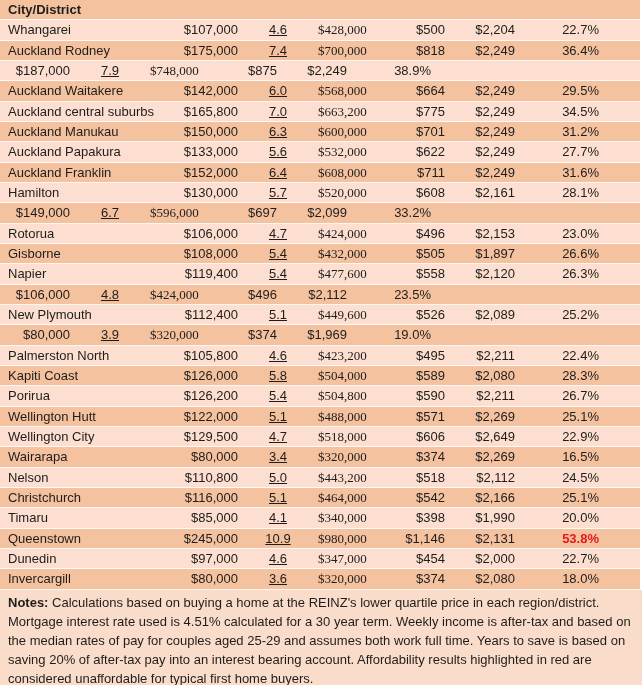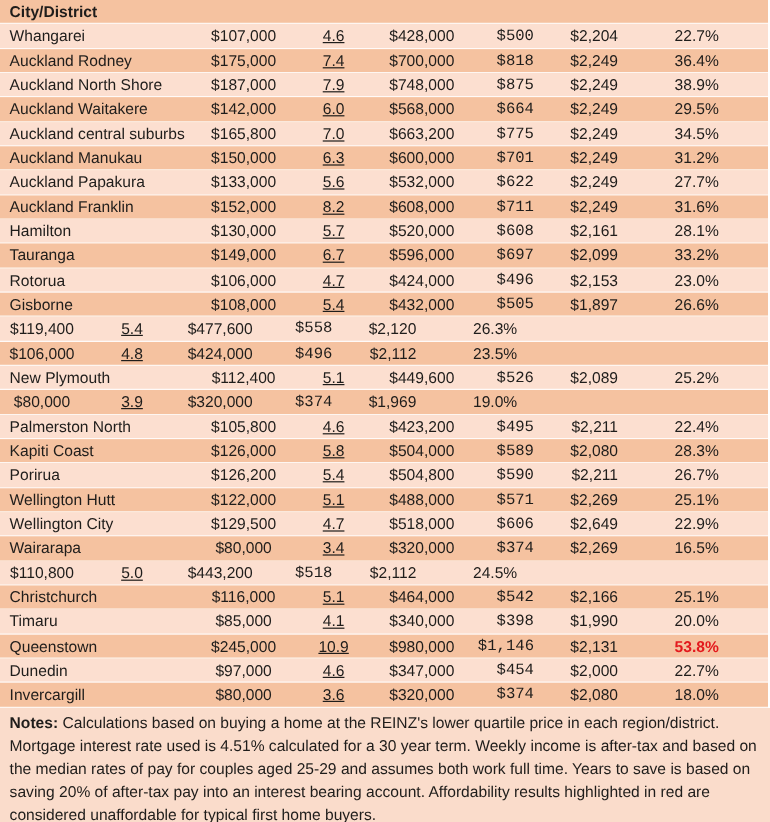--- a/index.html
+++ b/index.html
@@ -22,24 +22,24 @@
     display:flex;align-items:center;height:20.34px;
     border-bottom:1px solid var(--sep);
     font-size:13px;line-height:1;
     padding-right:22px;
   }
   .row.light{background:var(--row-light);}
   .row.dark{background:var(--row-dark);}
   .row.header{background:var(--row-dark);font-weight:bold;}
   .cell{flex:none;white-space:nowrap;overflow:visible;}
   .cell.city{width:168px;padding-left:8px;text-align:left;}
-  .cell.deposit{width:70px;text-align:center;}
+  .cell.deposit{width:70px;text-align:right;}
   .cell.years{width:80px;text-align:center;text-decoration:underline;}
-  .cell.price{width:67px;text-align:center;}
-  .cell.payment{width:60px;text-align:right;font-family:Liberation Mono, monospace;}
+  .cell.price{width:67px;text-align:left;font-family:Liberation Serif, serif;}
+  .cell.payment{width:60px;text-align:right;}
   .cell.income{width:70px;text-align:right;}
   .cell.percent{width:84px;text-align:right;}
   .cell.percent.red{color:var(--red);font-weight:bold;text-align:right;}
   .notes{
     height:95px;background:var(--notes-bg);
     padding:3px 6px 0 8px;
     font-size:13px;line-height:19px;
   }
   .notes .bold{font-weight:bold;}
 </style>
@@ -64,21 +64,20 @@
         <div class="row dark">
           <div class="cell city">Auckland Rodney</div>
           <div class="cell deposit">$175,000</div>
           <div class="cell years">7.4</div>
           <div class="cell price">$700,000</div>
           <div class="cell payment">$818</div>
           <div class="cell income">$2,249</div>
           <div class="cell percent">36.4%</div>
         </div>
         <div class="row light">
-          <div class="cell city">Auckland North Shore</div>
           <div class="cell deposit">$187,000</div>
           <div class="cell years">7.9</div>
           <div class="cell price">$748,000</div>
           <div class="cell payment">$875</div>
           <div class="cell income">$2,249</div>
           <div class="cell percent">38.9%</div>
         </div>
         <div class="row dark">
           <div class="cell city">Auckland Waitakere</div>
           <div class="cell deposit">$142,000</div>
@@ -111,37 +110,36 @@
           <div class="cell deposit">$133,000</div>
           <div class="cell years">5.6</div>
           <div class="cell price">$532,000</div>
           <div class="cell payment">$622</div>
           <div class="cell income">$2,249</div>
           <div class="cell percent">27.7%</div>
         </div>
         <div class="row dark">
           <div class="cell city">Auckland Franklin</div>
           <div class="cell deposit">$152,000</div>
-          <div class="cell years">8.2</div>
+          <div class="cell years">6.4</div>
           <div class="cell price">$608,000</div>
           <div class="cell payment">$711</div>
           <div class="cell income">$2,249</div>
           <div class="cell percent">31.6%</div>
         </div>
         <div class="row light">
           <div class="cell city">Hamilton</div>
           <div class="cell deposit">$130,000</div>
           <div class="cell years">5.7</div>
           <div class="cell price">$520,000</div>
           <div class="cell payment">$608</div>
           <div class="cell income">$2,161</div>
           <div class="cell percent">28.1%</div>
         </div>
         <div class="row dark">
-          <div class="cell city">Tauranga</div>
           <div class="cell deposit">$149,000</div>
           <div class="cell years">6.7</div>
           <div class="cell price">$596,000</div>
           <div class="cell payment">$697</div>
           <div class="cell income">$2,099</div>
           <div class="cell percent">33.2%</div>
         </div>
         <div class="row light">
           <div class="cell city">Rotorua</div>
           <div class="cell deposit">$106,000</div>
@@ -154,20 +152,21 @@
         <div class="row dark">
           <div class="cell city">Gisborne</div>
           <div class="cell deposit">$108,000</div>
           <div class="cell years">5.4</div>
           <div class="cell price">$432,000</div>
           <div class="cell payment">$505</div>
           <div class="cell income">$1,897</div>
           <div class="cell percent">26.6%</div>
         </div>
         <div class="row light">
+          <div class="cell city">Napier</div>
           <div class="cell deposit">$119,400</div>
           <div class="cell years">5.4</div>
           <div class="cell price">$477,600</div>
           <div class="cell payment">$558</div>
           <div class="cell income">$2,120</div>
           <div class="cell percent">26.3%</div>
         </div>
         <div class="row dark">
           <div class="cell deposit">$106,000</div>
           <div class="cell years">4.8</div>
@@ -241,20 +240,21 @@
         <div class="row dark">
           <div class="cell city">Wairarapa</div>
           <div class="cell deposit">$80,000</div>
           <div class="cell years">3.4</div>
           <div class="cell price">$320,000</div>
           <div class="cell payment">$374</div>
           <div class="cell income">$2,269</div>
           <div class="cell percent">16.5%</div>
         </div>
         <div class="row light">
+          <div class="cell city">Nelson</div>
           <div class="cell deposit">$110,800</div>
           <div class="cell years">5.0</div>
           <div class="cell price">$443,200</div>
           <div class="cell payment">$518</div>
           <div class="cell income">$2,112</div>
           <div class="cell percent">24.5%</div>
         </div>
         <div class="row dark">
           <div class="cell city">Christchurch</div>
           <div class="cell deposit">$116,000</div>

